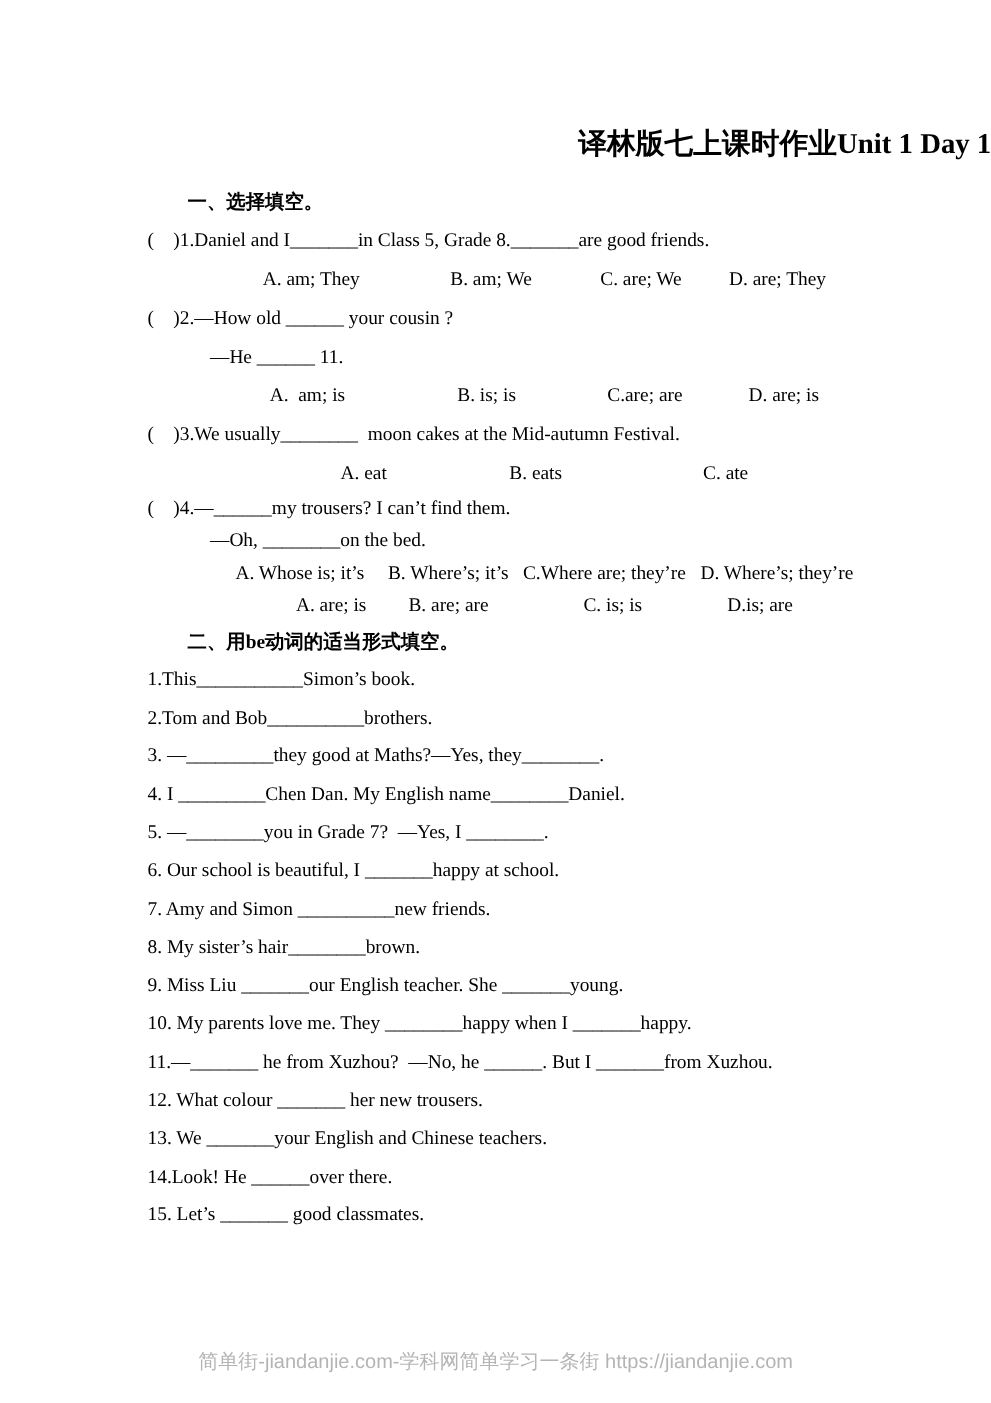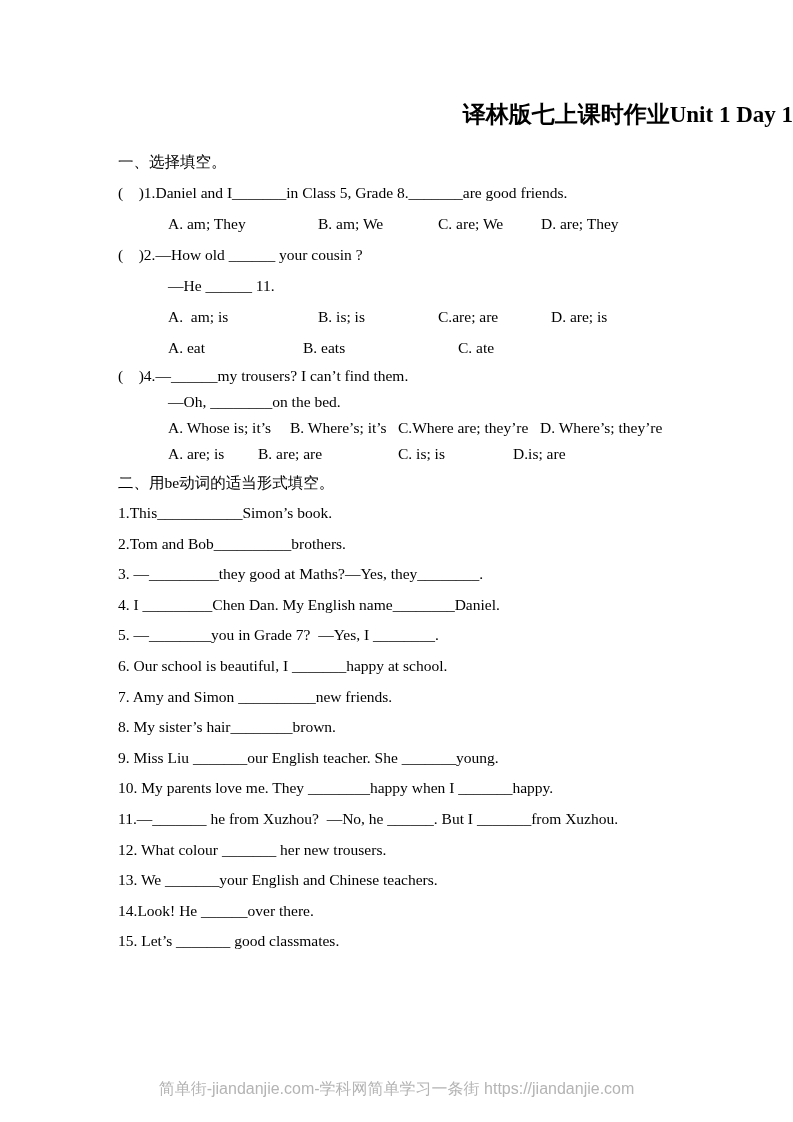--- a/index.html
+++ b/index.html
@@ -19,34 +19,36 @@
     text-align: right;
     font-size: 23px;
     font-weight: 700;
     font-family: "Liberation Serif", "DejaVu Serif", serif;
   }
   .content {
     padding: 16px 90px 0 118px;
     font-size: 15.5px;
   }
   .section-heading {
-    font-weight: 400;
+    font-weight: 700;
     line-height: 31px;
     white-space: pre-wrap;
+    margin-left: 32px;
   }
   .line {
     line-height: 31px;
     white-space: pre-wrap;
   }
   .line.tight { line-height: 26px; }
   .indent { padding-left: 50px; }
   .options {
     display: flex;
     padding-left: 50px;
     line-height: 31px;
+    justify-content: center;
   }
   .options.tight { line-height: 26px; }
   .options span { display: inline-block; white-space: pre; }
   .sec2-item {
     line-height: 30.6px;
     white-space: pre-wrap;
   }
   .footer {
     position: absolute;
     left: 0;
@@ -85,20 +87,21 @@
       <div class="line indent">—He ______ 11.</div>
       <div class="options">
         <span style="width:150px">A.  am; is</span>
         <span style="width:120px">B. is; is</span>
         <span style="width:113px">C.are; are</span>
         <span>D. are; is</span>
       </div>
     </div>
 
     <div>
+      <div class="line">(    )3.We usually________  moon cakes at the Mid-autumn Festival.</div>
       <div class="options">
         <span style="width:135px">A. eat</span>
         <span style="width:155px">B. eats</span>
         <span>C. ate</span>
       </div>
     </div>
 
     <div>
       <div class="line tight">(    )4.—______my trousers? I can’t find them.</div>
       <div class="line tight indent">—Oh, ________on the bed.</div>

